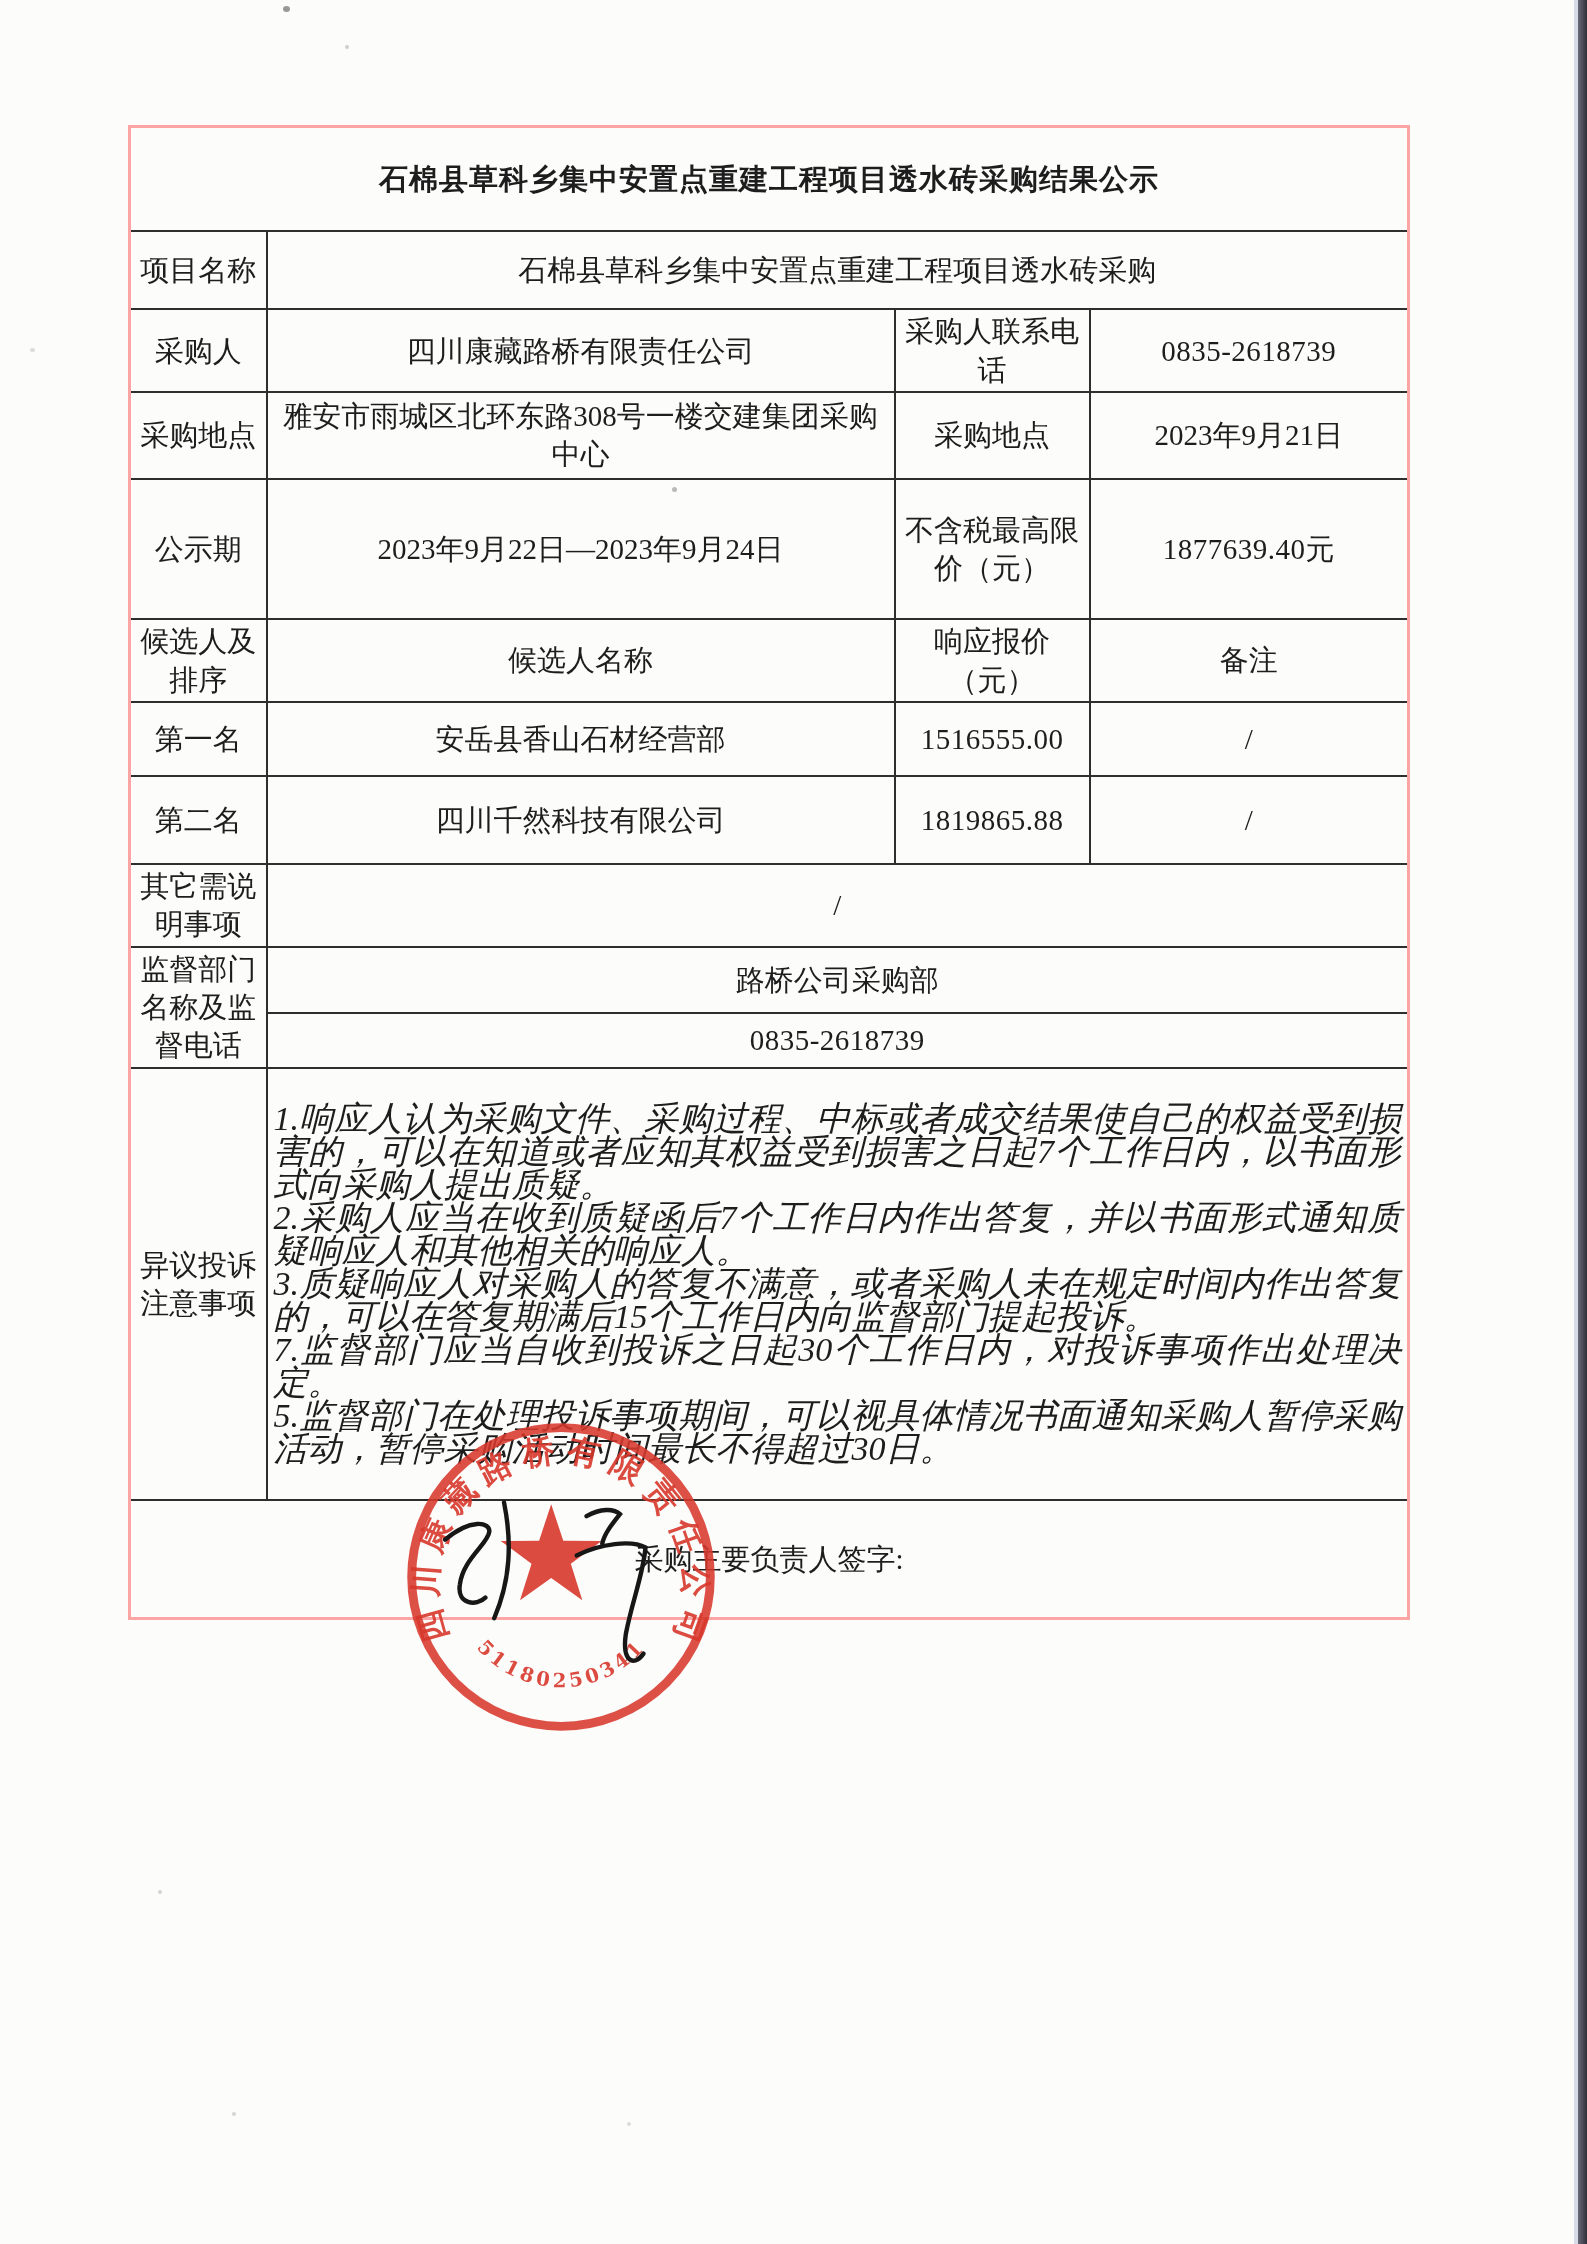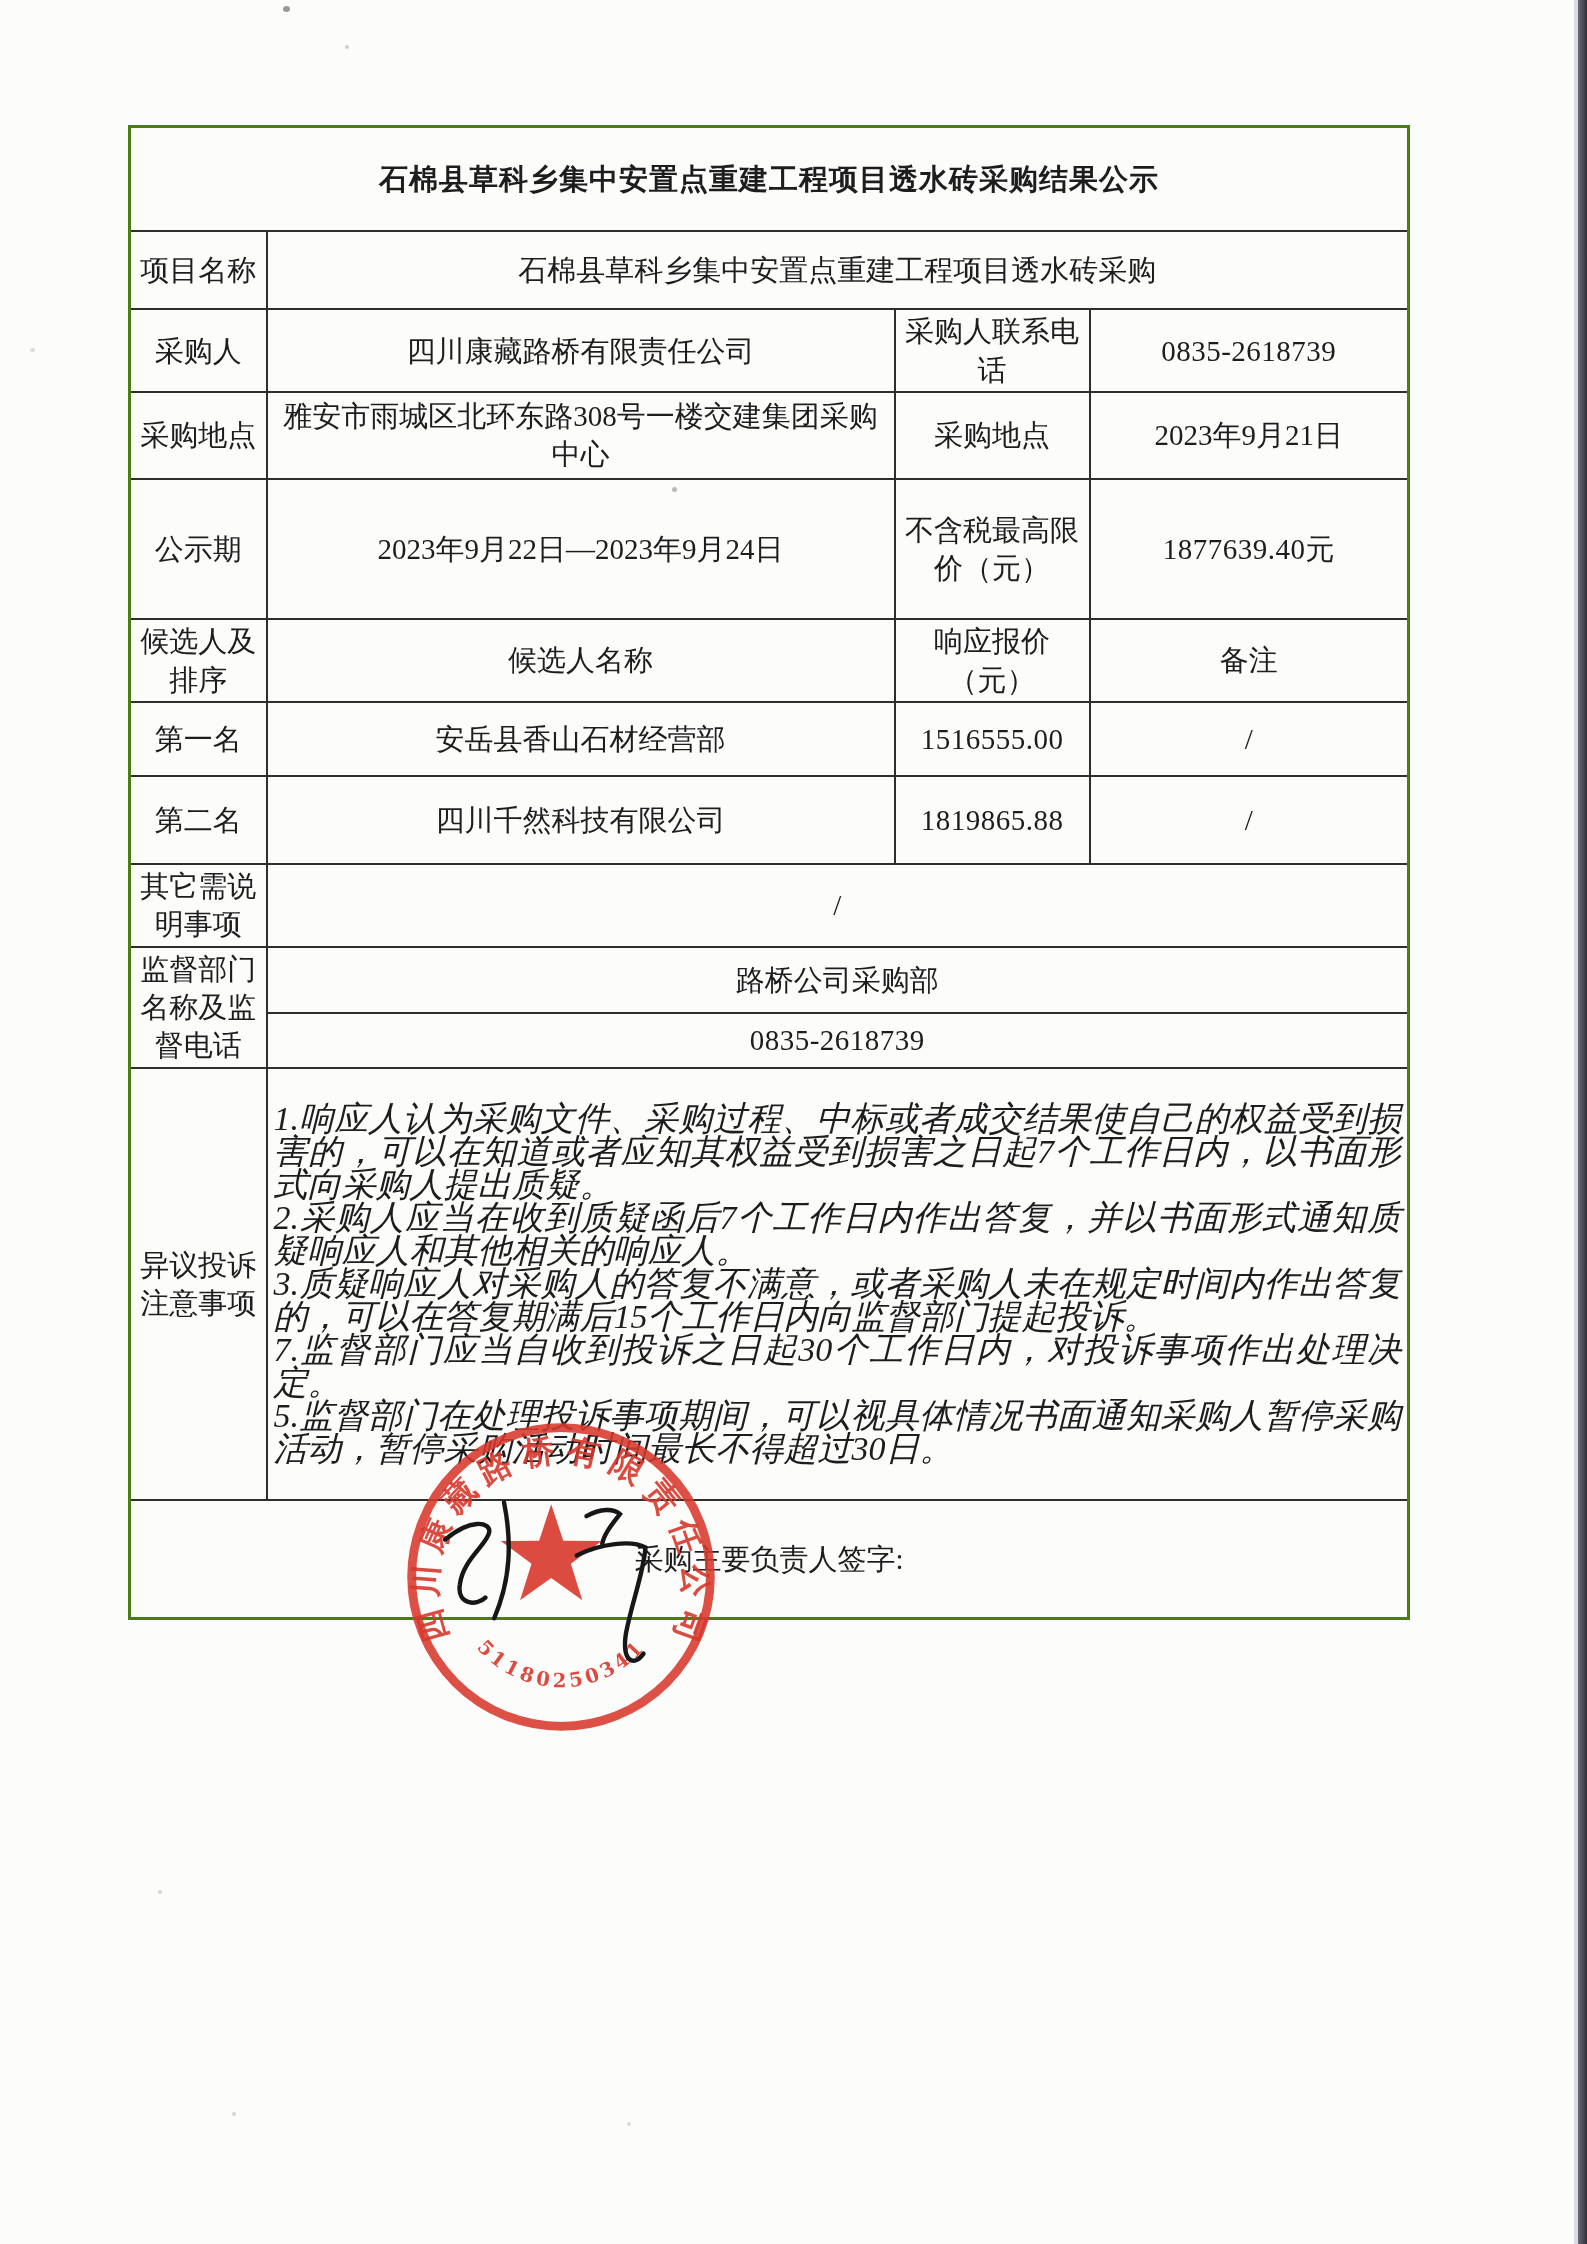--- a/index.html
+++ b/index.html
@@ -25,21 +25,21 @@
   }
   table.doc td{
     border:2px solid #2e2e2f;
     padding:2px 6px;
     font-size:29px;
     line-height:1.32;
     text-align:center;
     vertical-align:middle;
     overflow:hidden;
   }
-  table.doc{border:3px solid #4d7c0f;padding-left:16px;}
+  table.doc{border:3px solid #fca5a5;padding-left:16px;}
   td.title-cell{
     font-size:35px;font-weight:700;letter-spacing:1px;
   }
   td.label{padding:2px 4px;}
   td.left-text{text-align:left;padding-left:12px;padding-right:10px;margin-left:44px;}
   td.span-biased{text-align:center;padding-right:300px;}
   td.span-slash{text-align:center;padding-right:460px;}
   td.span-dept{text-align:center;padding-right:500px;}
   td.paragraphs{
     text-align:left;vertical-align:middle;

